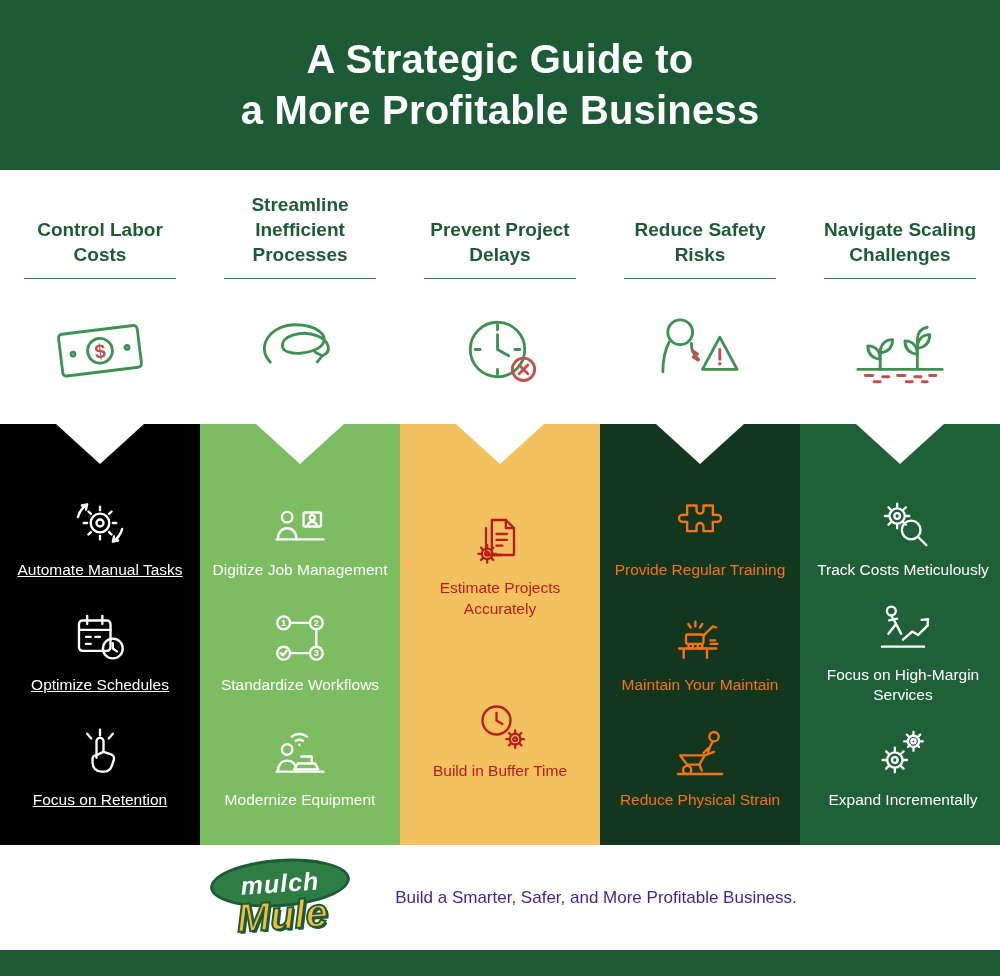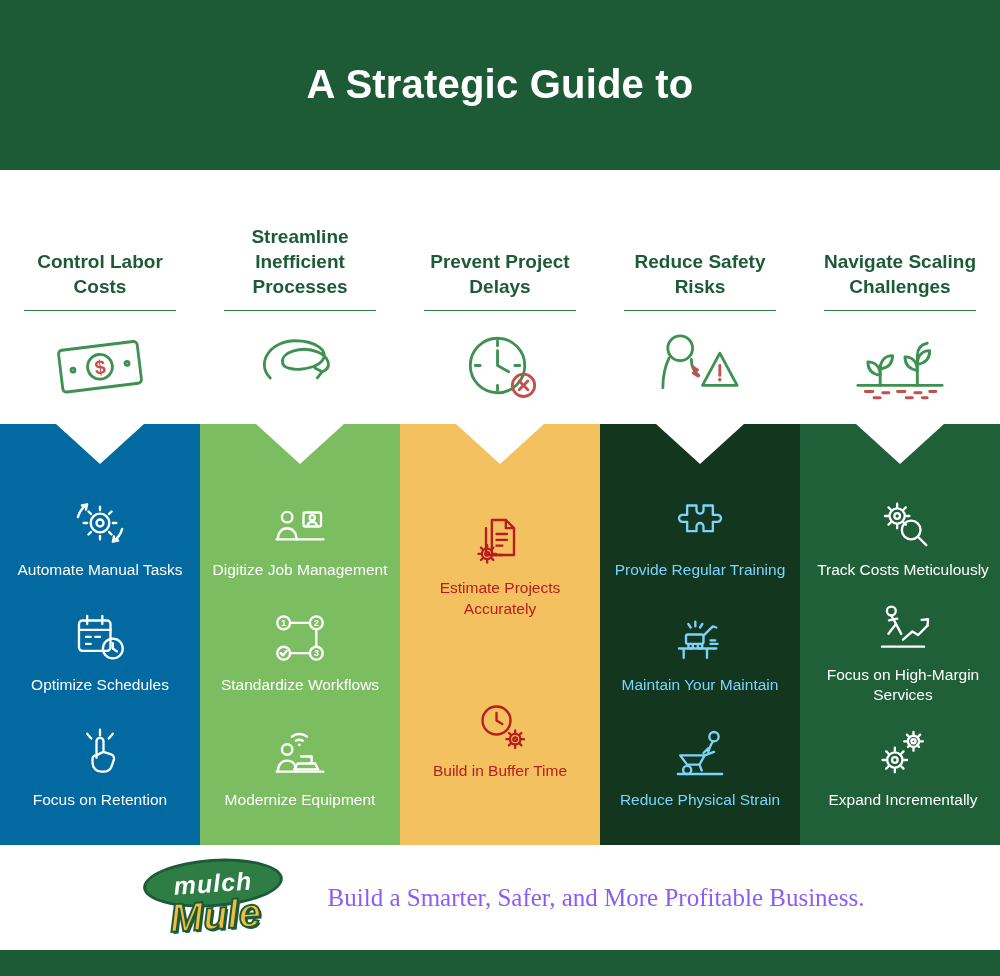--- a/index.html
+++ b/index.html
@@ -6,21 +6,21 @@
   body { margin:0; background:#fff; font-family:"Liberation Sans", sans-serif; }
   .page { width:1000px; height:976px; display:flex; flex-direction:column; background:#fff; overflow:hidden; }
 
   
   .hero { height:170px; background:#1d5b36; color:#fff; display:flex; flex-direction:column; align-items:center; justify-content:center; }
   .hero h1 { margin:4px; font-size:40px; font-weight:bold; line-height:1.28; text-align:center; letter-spacing:.2px; }
   .hero h1 span { display:block; }
 
   
   .heads { height:254px; display:flex; background:#fff; }
-  .head-cell { width:200px; display:flex; flex-direction:column; align-items:center; padding-top:35px; }
+  .head-cell { width:200px; display:flex; flex-direction:column; align-items:center; padding-top:3px; }
   .head-title { min-height:94px; display:flex; align-items:flex-end; justify-content:center; text-align:center;
                 color:#1c5b35; font-weight:bold; font-size:19px; line-height:1.32; padding:0 16px; }
   .head-rule { width:152px; border-top:1.5px solid #2e7d45; margin-top:11px; }
   .head-icon { flex:1; display:flex; align-items:center; justify-content:center; color:#3f9152; }
 
   
   .cols { height:421px; display:flex; }
   .col { position:relative; width:200px; padding:56px 10px 20px; display:flex; flex-direction:column; }
   .col::before { content:""; position:absolute; top:0; left:50%; transform:translateX(-50%);
                  border-left:44px solid transparent; border-right:44px solid transparent; border-top:40px solid #fff; }
@@ -36,21 +36,21 @@
   .redf { fill:#c2504e; stroke:none; }
 
   
   .footer { height:105px; background:#fff; display:flex; align-items:center; justify-content:center; gap:36px; }
   .logo { position:relative; width:156px; height:82px; transform:rotate(-4deg); flex:0 0 auto; }
   .logo-oval { position:absolute; top:2px; left:8px; width:140px; height:48px; background:#2e7d45;
                border:3px solid #1d5b36; border-radius:50%; display:flex; align-items:center; justify-content:center; }
   .logo-mulch { color:#fff; font-weight:bold; font-style:italic; font-size:25px; letter-spacing:1px; }
   .logo-mule { position:absolute; top:36px; left:0; width:100%; text-align:center; font-size:40px; font-weight:bold;
                font-style:italic; color:#f2bd3f; -webkit-text-stroke:2px #1d5b36; text-shadow:2px 2px 0 #1d5b36; }
-  .tagline { font-size:25px; color:#8b5cf6; font-weight:500;font-family:Liberation Serif, serif; }
+  .tagline { font-size:17px; color:#4c1d95; font-weight:500; }
 
   .bottombar { height:26px; background:#1d5b36; }
 </style>
 </head>
 <body>
 
 <svg width="0" height="0" style="position:absolute" aria-hidden="true">
   <defs>
     <g id="g-gear">
       <circle r="8"></circle>
@@ -66,20 +66,21 @@
       <path d="M0-6.5V0l5 3"></path>
     </g>
   </defs>
 </svg>
 
 <div class="page">
 
   <header class="hero">
     <h1>
       <span>A Strategic Guide to</span>
+      <span>a More Profitable Business</span>
     </h1>
   </header>
 
   <section class="heads">
 
     <div class="head-cell">
       <div class="head-title">Control Labor Costs</div>
       <div class="head-rule"></div>
       <div class="head-icon">
         <svg class="icn big" viewBox="0 0 84 64">
@@ -146,21 +147,21 @@
           <path d="M56 34c-7-1-10-5-10-11 6 0 10 4 10 11zM56 29c7-1 10-5 10-11-6 0-10 4-10 11zM56 22c0-6 3-9 8-10"></path>
           <path class="red" d="M14 51h6M28 52h5M40 51h6M54 52h5M66 51h5M21 56h5M47 56h5M60 56h4"></path>
         </svg>
       </div>
     </div>
 
   </section>
 
   <section class="cols">
 
-    <div class="col" style="background: #0369a1; color: rgb(255, 255, 255);">
+    <div class="col" style="background: #000000; color: rgb(255, 255, 255); text-decoration: underline;">
       <div class="item">
         <svg class="icn" viewBox="0 0 48 48">
           <use href="#g-gear" x="24" y="24"></use>
           <path d="M5 19A19 19 0 0 1 13 8M13 8l-4.5 1M13 8l-1 4.5"></path>
           <path d="M43 29a19 19 0 0 1-8 11M35 40l4.5-1M35 40l1-4.5"></path>
         </svg>
         <div class="item-label">Automate Manual Tasks</div>
       </div>
       <div class="item">
         <svg class="icn" viewBox="0 0 48 48">
@@ -235,21 +236,21 @@
         <svg class="icn" viewBox="0 0 48 48">
           <use href="#g-clock" x="21" y="21"></use>
           <circle cx="37" cy="37" r="4.5"></circle>
             <circle cx="37" cy="37" r="1.6"></circle>
           <path d="M37 29.5v2.2M37 42.3v2.2M29.5 37h2.2M42.3 37h2.2M31.7 31.7l1.6 1.6M40.7 40.7l1.6 1.6M42.3 31.7l-1.6 1.6M33.3 40.7l-1.6 1.6"></path>
         </svg>
         <div class="item-label">Build in Buffer Time</div>
       </div>
     </div>
 
-    <div class="col" style="background: rgb(18, 55, 30); color: #7dd3fc; justify-content: flex-end;">
+    <div class="col" style="background: rgb(18, 55, 30); color: #f97316; justify-content: flex-end;">
       <div class="item">
         <svg class="icn" viewBox="0 0 48 48">
           <path d="M13 9h8v4a3 3 0 0 0 6 0V9h8v8h4a3 3 0 0 1 0 6h-4v8h-8v-4a3 3 0 0 0-6 0v4h-8v-8h-4a3 3 0 0 1 0-6h4z"></path>
         </svg>
         <div class="item-label">Provide Regular Training</div>
       </div>
       <div class="item">
         <svg class="icn" viewBox="0 0 48 48">
           <path d="M6 33h32M10 33v8M30 33v8"></path>
           <rect x="12" y="21" width="15" height="8" rx="1.5"></rect>

